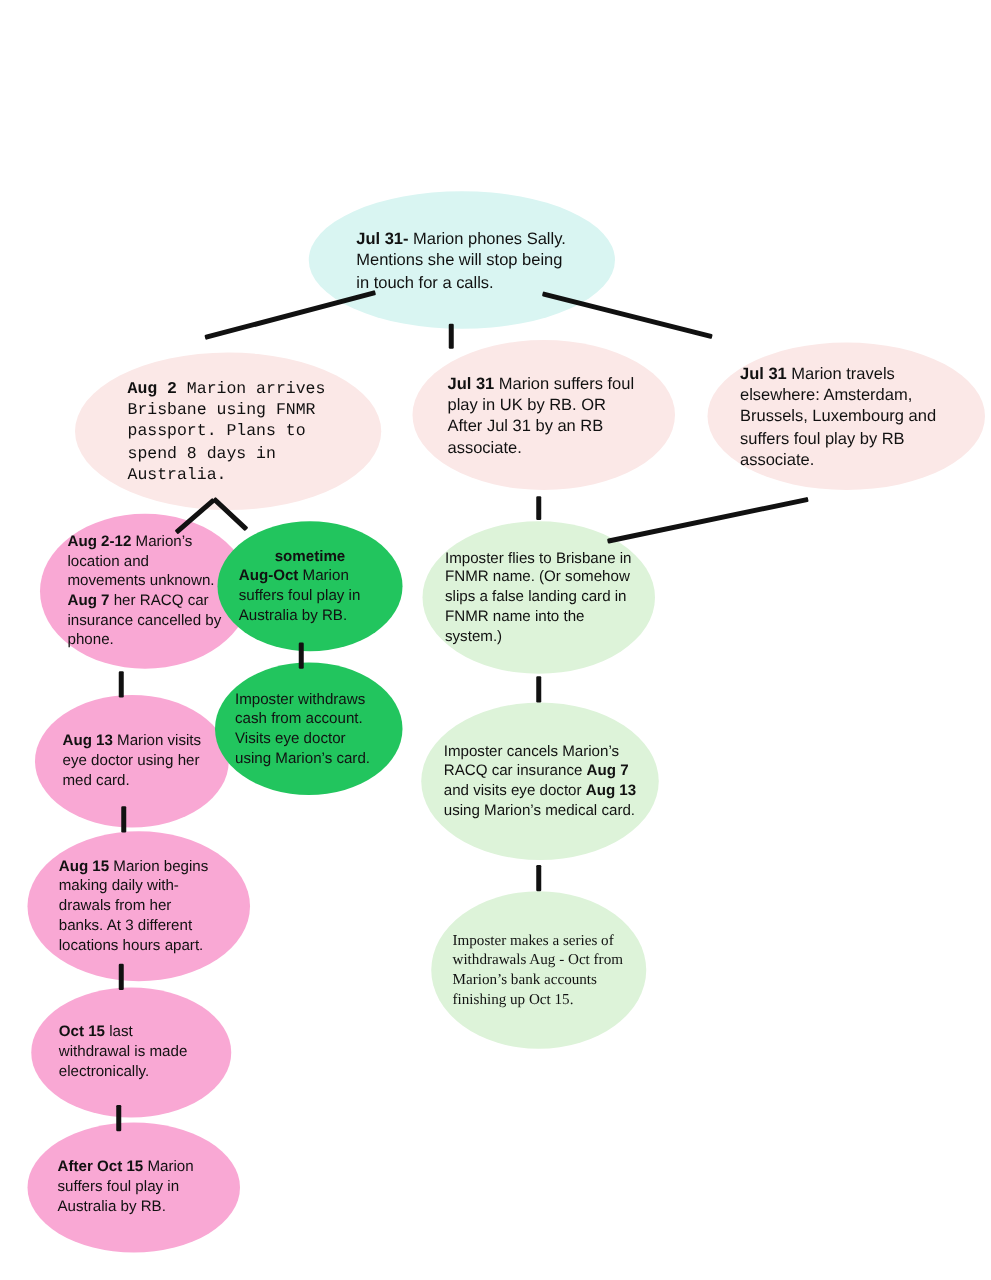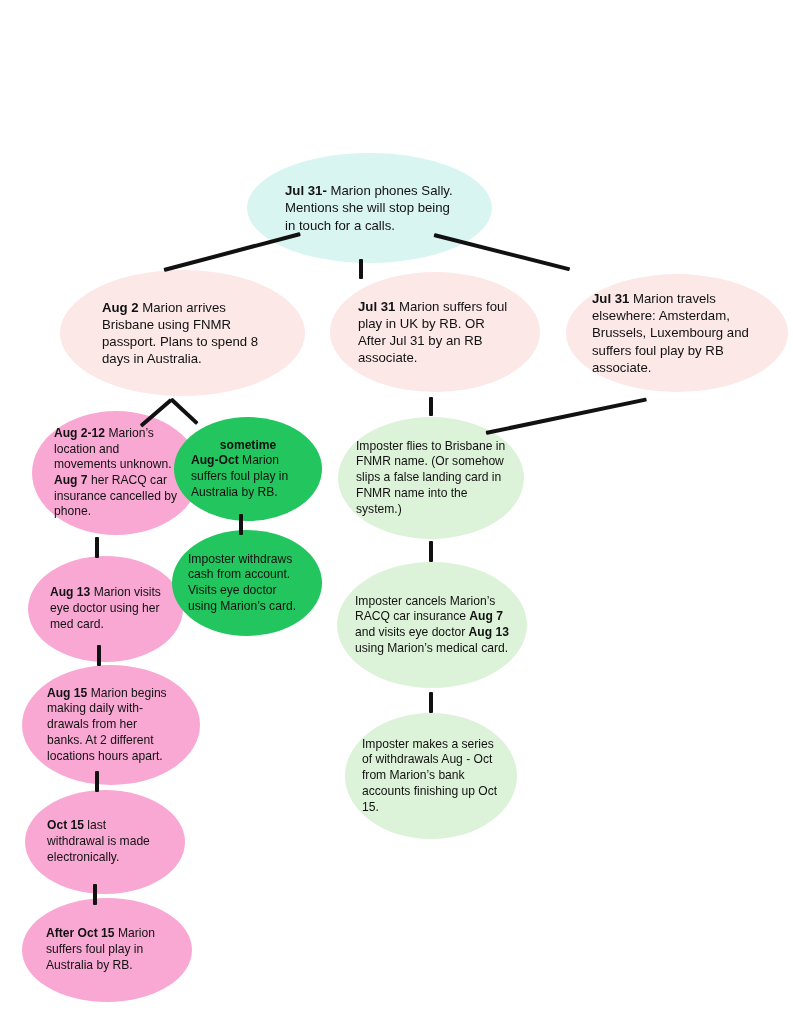--- a/index.html
+++ b/index.html
@@ -53,21 +53,21 @@
   <div class="node c-blue" style="left:247px;top:153px;width:245px;height:110px;">
     <div class="txt t13" style="padding:0 38px;">
       <b>Jul 31-</b><span> Marion phones Sally.  Mentions she will stop being in touch for a calls.</span>
     </div>
   </div>
 
   <div class="ln diag" style="left:164px;top:268px;width:141px;transform:rotate(-14.8deg);"></div>
   <div class="ln vstub" style="left:359px;top:259px;height:20px;"></div>
   <div class="ln diag" style="left:434px;top:233px;width:140px;transform:rotate(14.2deg);"></div>
 
-  <div class="node c-pink" style="left:60px;top:270px;width:245px;height:126px;">
+  <div class="node c-pink" style="left:60px;top:282px;width:245px;height:126px;font-family:Liberation Mono, monospace;">
     <div class="txt t13" style="padding:0 42px;">
       <b>Aug 2</b><span> Marion arrives Brisbane using FNMR passport. Plans to spend 8 days in Australia.</span>
     </div>
   </div>
 
   <div class="node c-pink" style="left:330px;top:272px;width:210px;height:120px;">
     <div class="txt t13" style="padding:0 28px;">
       <b>Jul 31</b><span> Marion suffers foul play in UK by RB. OR After Jul 31 by an RB associate.</span>
     </div>
   </div>
@@ -96,21 +96,21 @@
   <div class="node c-yellow" style="left:28px;top:556px;width:155px;height:106px;">
     <div class="txt t12" style="padding:0 22px;">
       <b>Aug 13</b><span> Marion visits eye doctor using her med card.</span>
     </div>
   </div>
 
   <div class="ln vstub" style="left:97px;top:645px;height:21px;"></div>
 
   <div class="node c-yellow" style="left:22px;top:665px;width:178px;height:120px;">
     <div class="txt t12" style="padding:0 25px;">
-      <b>Aug 15</b><span> Marion  begins making daily with-drawals from her banks. At 2 different locations hours apart.</span>
+      <b>Aug 15</b><span> Marion  begins making daily with-drawals from her banks. At 3 different locations hours apart.</span>
     </div>
   </div>
 
   <div class="ln vstub" style="left:95px;top:771px;height:21px;"></div>
 
   <div class="node c-yellow" style="left:25px;top:790px;width:160px;height:104px;">
     <div class="txt t12" style="padding:0 22px;">
       <b>Oct 15</b><span> last withdrawal is made electronically.</span>
     </div>
   </div>
@@ -148,18 +148,18 @@
 
   <div class="node c-green" style="left:337px;top:562px;width:190px;height:126px;align-items:center;">
     <div class="txt t12" style="padding:0 18px;">
       <span>Imposter cancels Marion’s RACQ car insurance </span><b>Aug 7</b><span> and visits eye doctor </span><b>Aug 13</b><span> using Marion’s medical card.</span>
     </div>
   </div>
 
   <div class="ln vstub" style="left:429px;top:692px;height:21px;"></div>
 
   <div class="node c-green" style="left:345px;top:713px;width:172px;height:126px;">
-    <div class="txt t12" style="padding:0 17px;">
+    <div class="txt t12" style="padding:0 17px;font-family:Liberation Serif, serif;">
       <span>Imposter makes a series of withdrawals Aug - Oct from Marion’s bank accounts finishing up Oct 15.</span>
     </div>
   </div>
 
 </div>
 
 </body></html>

